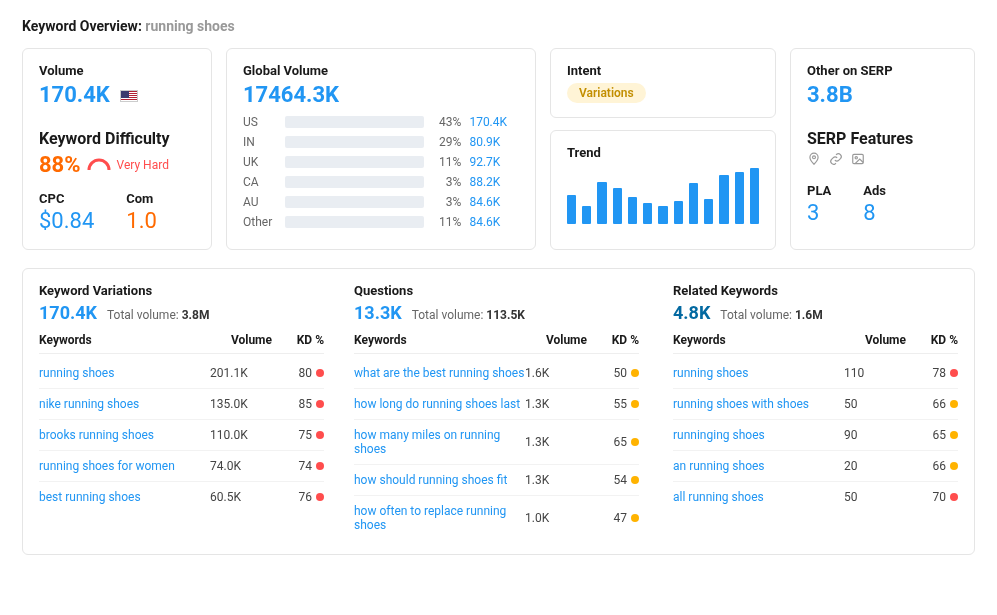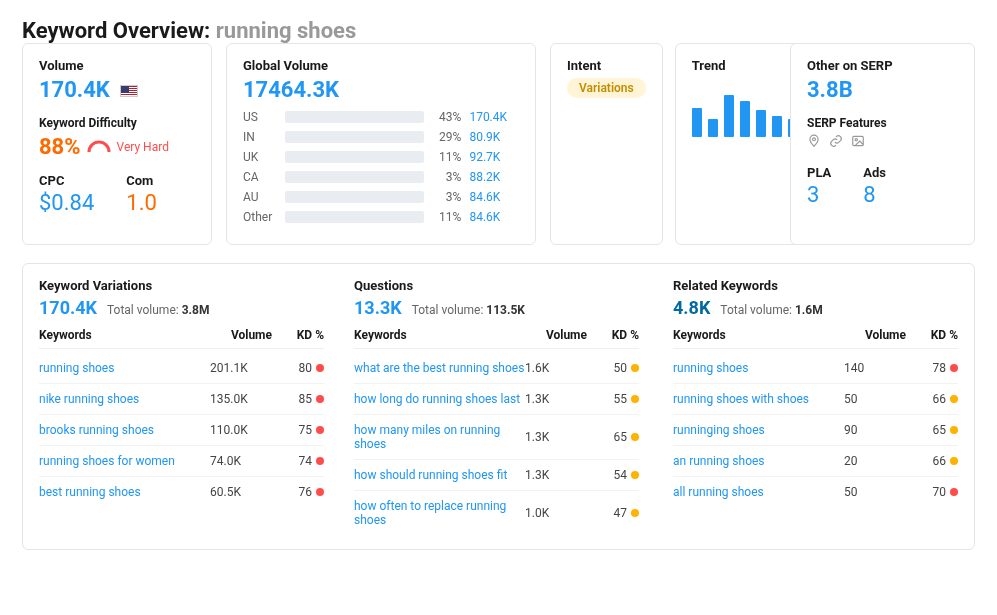--- a/index.html
+++ b/index.html
@@ -1,24 +1,24 @@
 <!DOCTYPE html>
 <html><head>
 <meta charset="utf-8">
 <style>
 *{margin:0;padding:0;box-sizing:border-box;font-family:-apple-system,BlinkMacSystemFont,"Segoe UI",Roboto,"Helvetica Neue",Arial,sans-serif}
 body{background:#fff;padding:18px 22px;width:997px;color:#1a1a1a}
-.header{font-size:22px;font-weight:700;margin-bottom:0}
+.header{font-size:14px;font-weight:700;margin-bottom:14px}
 .header .query{color:#999}
 .row{display:flex;gap:14px}
 .card{border:1px solid #e5e5e5;border-radius:6px;padding:14px 16px;background:#fff}
 .label{font-size:13px;font-weight:700;margin-bottom:4px}
 .big-blue{color:#2196f3;font-size:22px;font-weight:700}
 .big-orange{color:#ff6a00;font-size:22px;font-weight:700}
-.sub-label{font-size:12px;font-weight:700;margin-top:14px;margin-bottom:4px}
+.sub-label{font-size:16px;font-weight:700;margin-top:22px;margin-bottom:4px}
 .hard-row{display:flex;align-items:center;gap:6px}
 .hard-label{color:#ff4d4d;font-size:12px}
 .gvrow{display:flex;align-items:center;gap:8px;font-size:12px;margin-bottom:6px}
 .gvrow .cc{width:34px;color:#666}
 .gvrow .bar{width:140px;height:12px;background:#e9edf2;border-radius:2px;overflow:hidden;position:relative}
 .gvrow .fill{height:100%;background:#2196f3}
 .gvrow .pct{width:30px;text-align:right;color:#666}
 .gvrow .val{color:#2196f3;width:50px;text-align:left}
 .intent-badge{display:inline-block;background:#fff4d6;color:#c28e00;border-radius:12px;padding:3px 12px;font-size:12px;font-weight:600}
 .trend-bars{display:flex;align-items:flex-end;gap:6px;height:58px;margin-top:6px}
@@ -127,21 +127,21 @@
         </div>
         <div class="gvrow">
           <span class="cc">Other</span>
   <span class="bar"><span class="fill" style="width:11%"></span></span>
   <span class="pct">11%</span>
   <span class="val">84.6K</span>
         </div>
       </div>
   </div>
 
-  <div style="width:226px;display:flex;flex-direction:row;gap:12px">
+  <div style="width:226px;display:flex;flex-direction:column;gap:12px">
     <div class="card">
       <div class="label">Intent</div>
       <span class="intent-badge">Variations</span>
     </div>
     <div class="card" style="flex:1">
       <div class="label">Trend</div>
       <div class="trend-bars" id="trendbars">
           <div class="tb" style="height: 29.4px;"></div>
           <div class="tb" style="height: 18.2px;"></div>
           <div class="tb" style="height: 42px;"></div>
@@ -272,21 +272,21 @@
     <span class="main" style="color:#0369a1">4.8K</span>
     <span class="sub">Total volume: <b>1.6M</b></span>
       </div>
   <div class="tblhead">
     <span class="kw">Keywords</span>
     <span class="vol">Volume</span>
     <span class="kd">KD %</span>
       </div>
       <div class="tblrow">
       <span class="kw">running shoes</span>
-      <span class="vol">140</span>
+      <span class="vol">110</span>
       <span class="kd">78<span class="dot red"></span></span>
       </div>
       <div class="tblrow">
       <span class="kw">running shoes with shoes</span>
       <span class="vol">50</span>
       <span class="kd">66<span class="dot orange"></span></span>
       </div>
       <div class="tblrow">
       <span class="kw">runninging shoes</span>
       <span class="vol">90</span>

